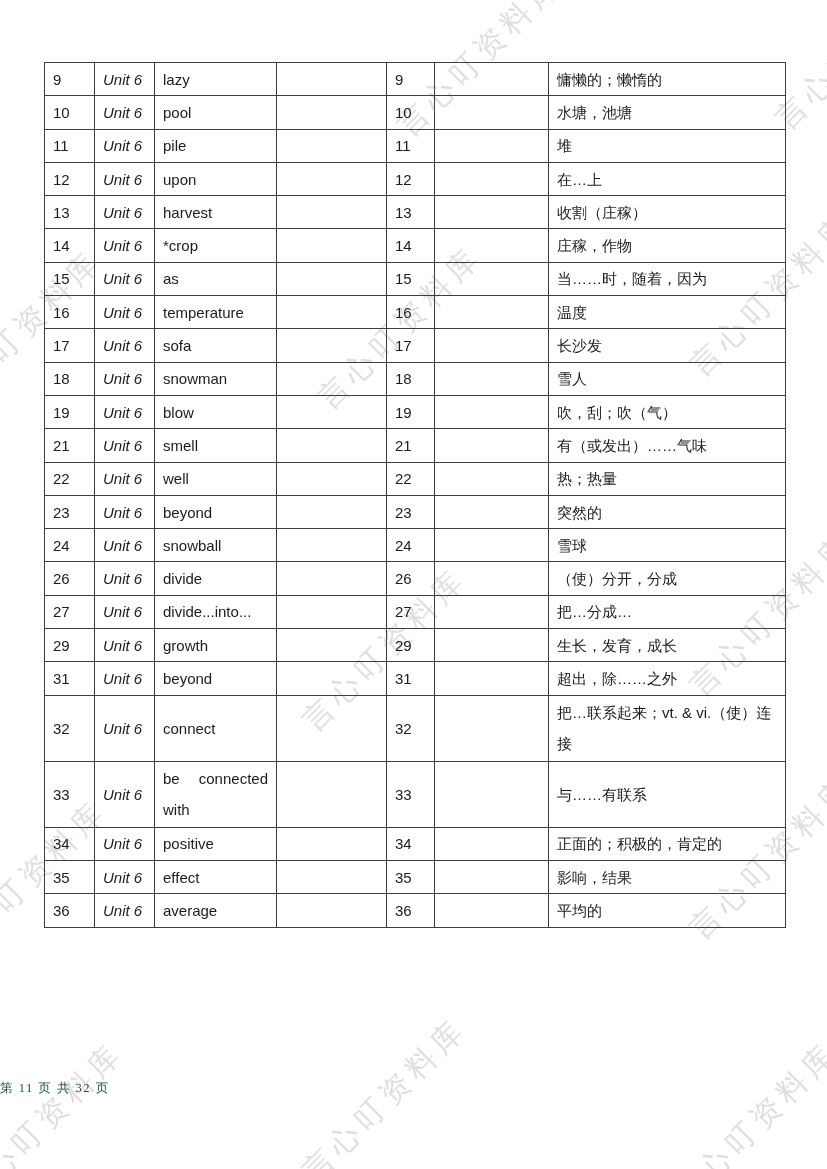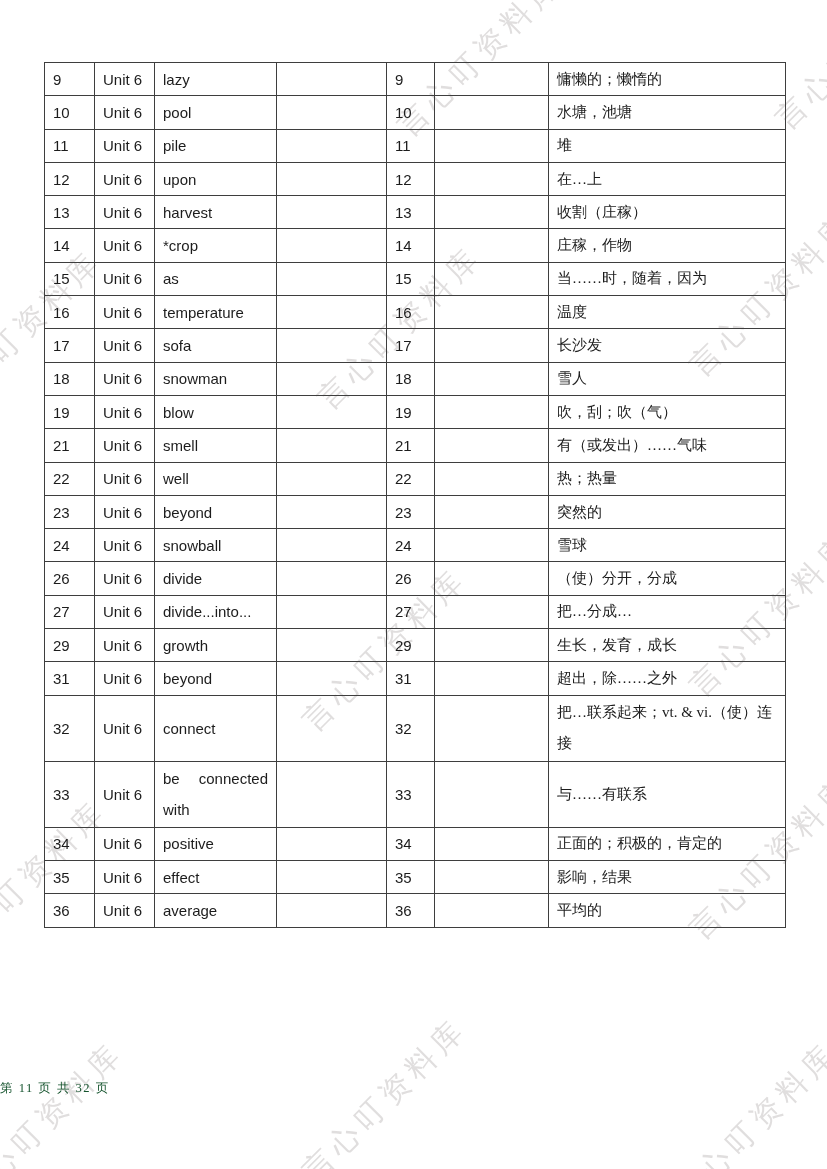--- a/index.html
+++ b/index.html
@@ -53,28 +53,28 @@
   table.vocab tr { height: 33.3px; }
   table.vocab tr.tall { height: 66px; }
   col.c-no    { width: 50px; }
   col.c-unit  { width: 60px; }
   col.c-word  { width: 122px; }
   col.c-blank1{ width: 110px; }
   col.c-no2   { width: 48px; }
   col.c-blank2{ width: 114px; }
   col.c-zh    { width: 237px; }
   td.cell-no, td.cell-no2 { padding-left: 11px; }
-  td.cell-unit { padding-left: 11px; }
+  td.cell-unit { padding-left: 11px; font-style: italic; }
   td.cell-word {
     text-align: justify;
     text-align-last: left;
     line-height: 31px;
   }
   td.cell-zh {
-    font-family: Liberation Serif, serif;
+    font-family: Liberation Sans, sans-serif;
     font-size: 15.5px;
     padding: 0 10px;
     line-height: 31px;
   }
   .footer {
     position: absolute;
     top: 1080px;
     left: 0;
     width: 827px;
     text-align: left;

